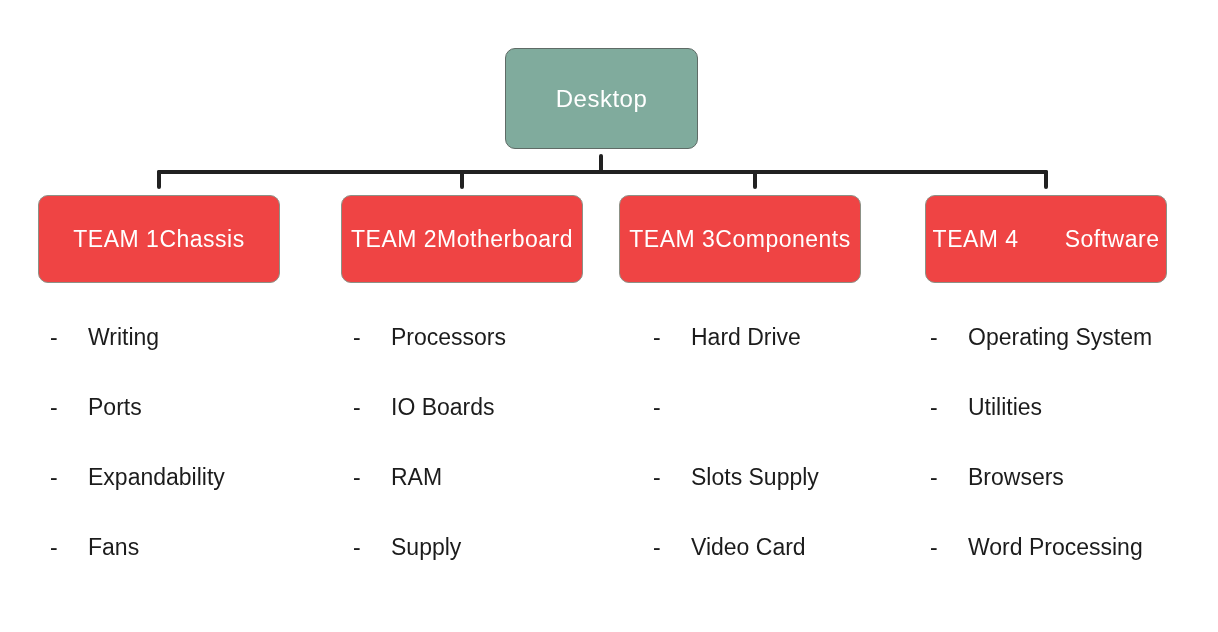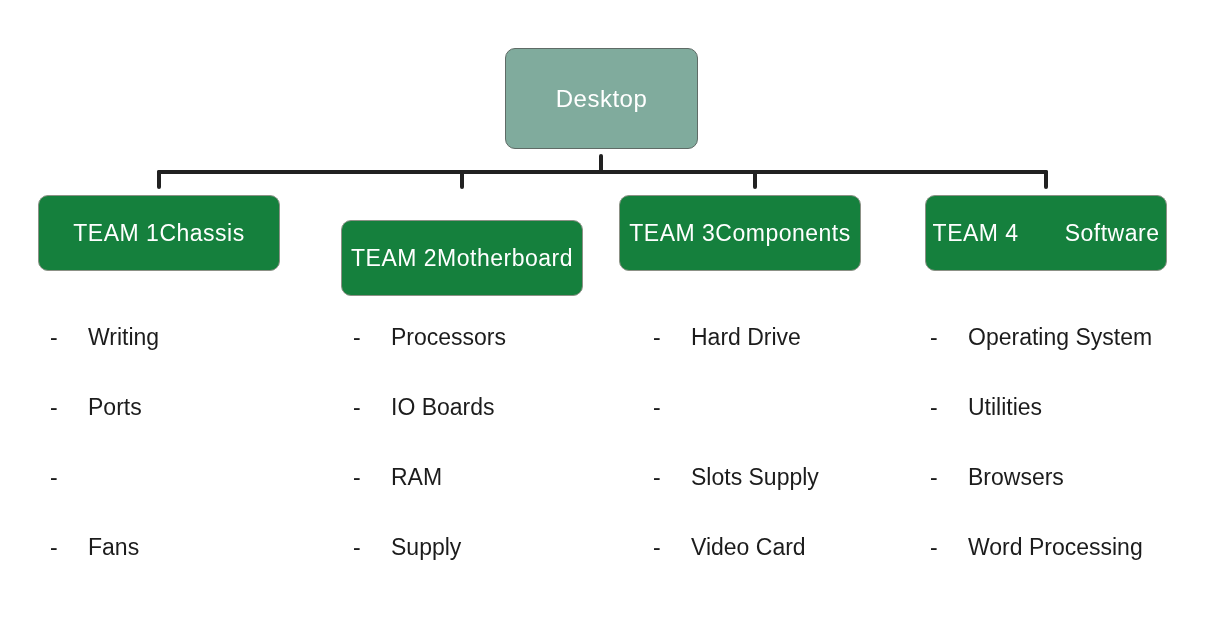--- a/index.html
+++ b/index.html
@@ -32,29 +32,29 @@
     left: 505px; top: 48px;
     width: 193px; height: 101px;
     background: #80ab9d;
     border: 1.5px solid #5f6b66;
     font-size: 24px;
     line-height: 35px;
     letter-spacing: 0.5px;
   }
   .team-node {
     top: 195px;
-    width: 242px; height: 76px;
-    background: #15803d;
+    width: 242px; height: 88px;
+    background: #ef4444;
     border: 1.5px solid #8c9186;
     font-size: 23px;
     line-height: 33px;
     letter-spacing: 0.5px;
   }
   .team-node.t1 { left: 38px;  }
-  .team-node.t2 { left: 341px; margin-top: 25px; }
+  .team-node.t2 { left: 341px; }
   .team-node.t3 { left: 619px; }
   .team-node.t4 { left: 925px; gap: 46px; }
 
   
   .conn {
     position: absolute;
     background: #212121;
     border-radius: 2px;
   }
   .conn-trunk { left: 599px; top: 154px; width: 4px; height: 19px; }
@@ -128,20 +128,21 @@
     <div class="item-row">
       <span class="item-dash">-</span>
       <span>Writing</span>
     </div>
     <div class="item-row">
       <span class="item-dash">-</span>
       <span>Ports</span>
     </div>
     <div class="item-row">
       <span class="item-dash">-</span>
+      <span>Expandability</span>
     </div>
     <div class="item-row">
       <span class="item-dash">-</span>
       <span>Fans</span>
     </div>
   </div>
 
   <div class="item-list c2">
     <div class="item-row">
       <span class="item-dash">-</span>

